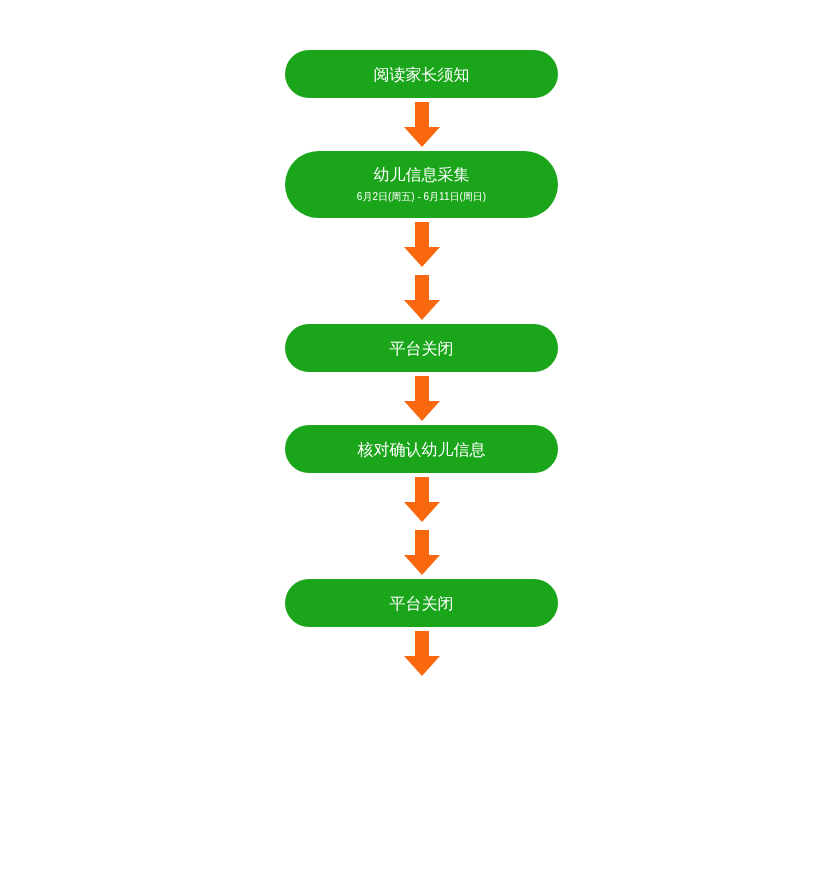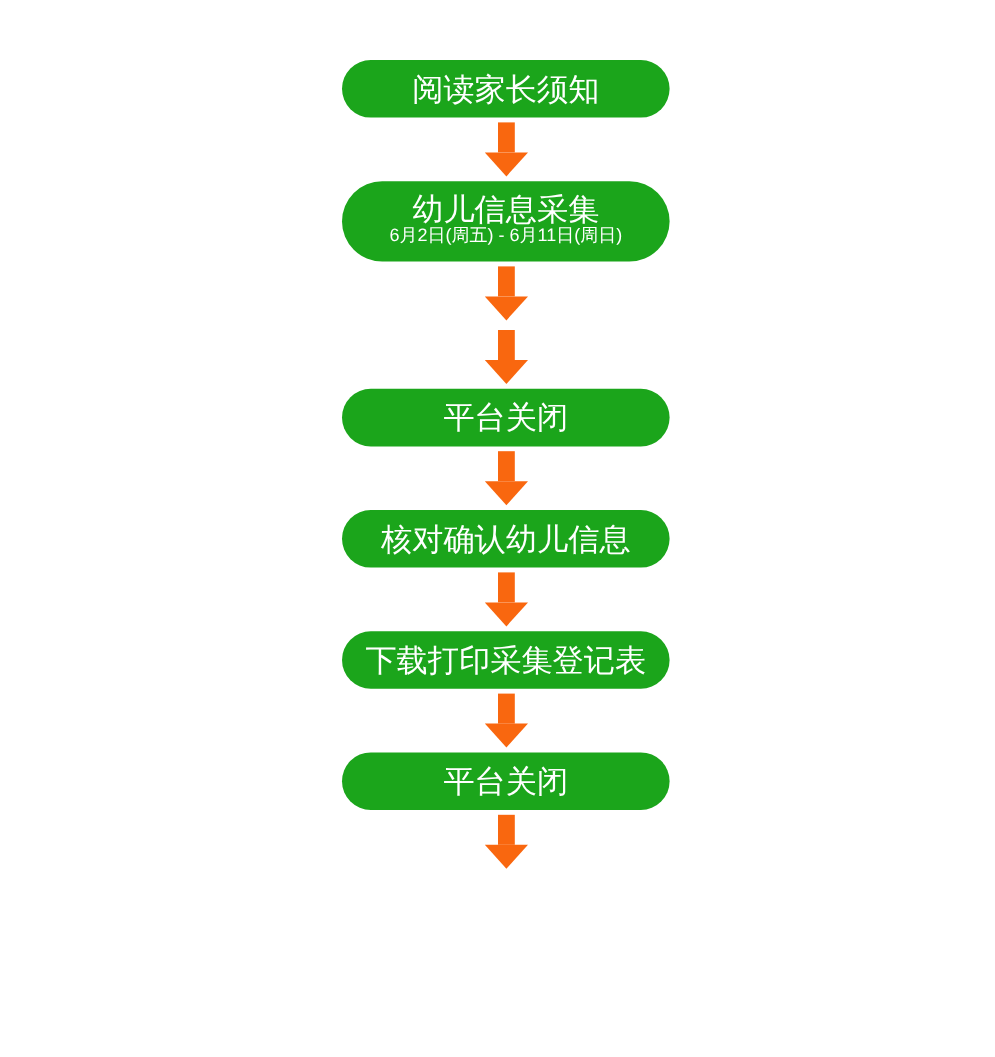--- a/index.html
+++ b/index.html
@@ -42,26 +42,26 @@
     border-radius: 40px;
     color: var(--text);
     display: flex;
     flex-direction: column;
     justify-content: center;
     align-items: center;
     text-align: center;
     padding: 11px 12px;
   }
   .node .line {
-    font-size: 26px;
+    font-size: 16px;
     line-height: 25px;
     white-space: nowrap;
   }
   .node .subline {
-    font-size: 15px;
+    font-size: 10px;
     line-height: 20px;
     white-space: nowrap;
   }
   .arrow {
     display: flex;
     flex-direction: column;
     align-items: center;
     margin: 4px 0;
   }
   .arrow .shaft {
@@ -108,23 +108,20 @@
         <div class="shaft"></div>
         <div class="head"></div>
       </div>
       <div class="node">
         <div class="line">核对确认幼儿信息</div>
       </div>
       <div class="arrow">
         <div class="shaft"></div>
         <div class="head"></div>
       </div>
-      <div class="node">
-        <div class="line">下载打印采集登记表</div>
-      </div>
       <div class="arrow">
         <div class="shaft"></div>
         <div class="head"></div>
       </div>
       <div class="node">
         <div class="line">平台关闭</div>
       </div>
       <div class="arrow">
         <div class="shaft"></div>
         <div class="head"></div>

